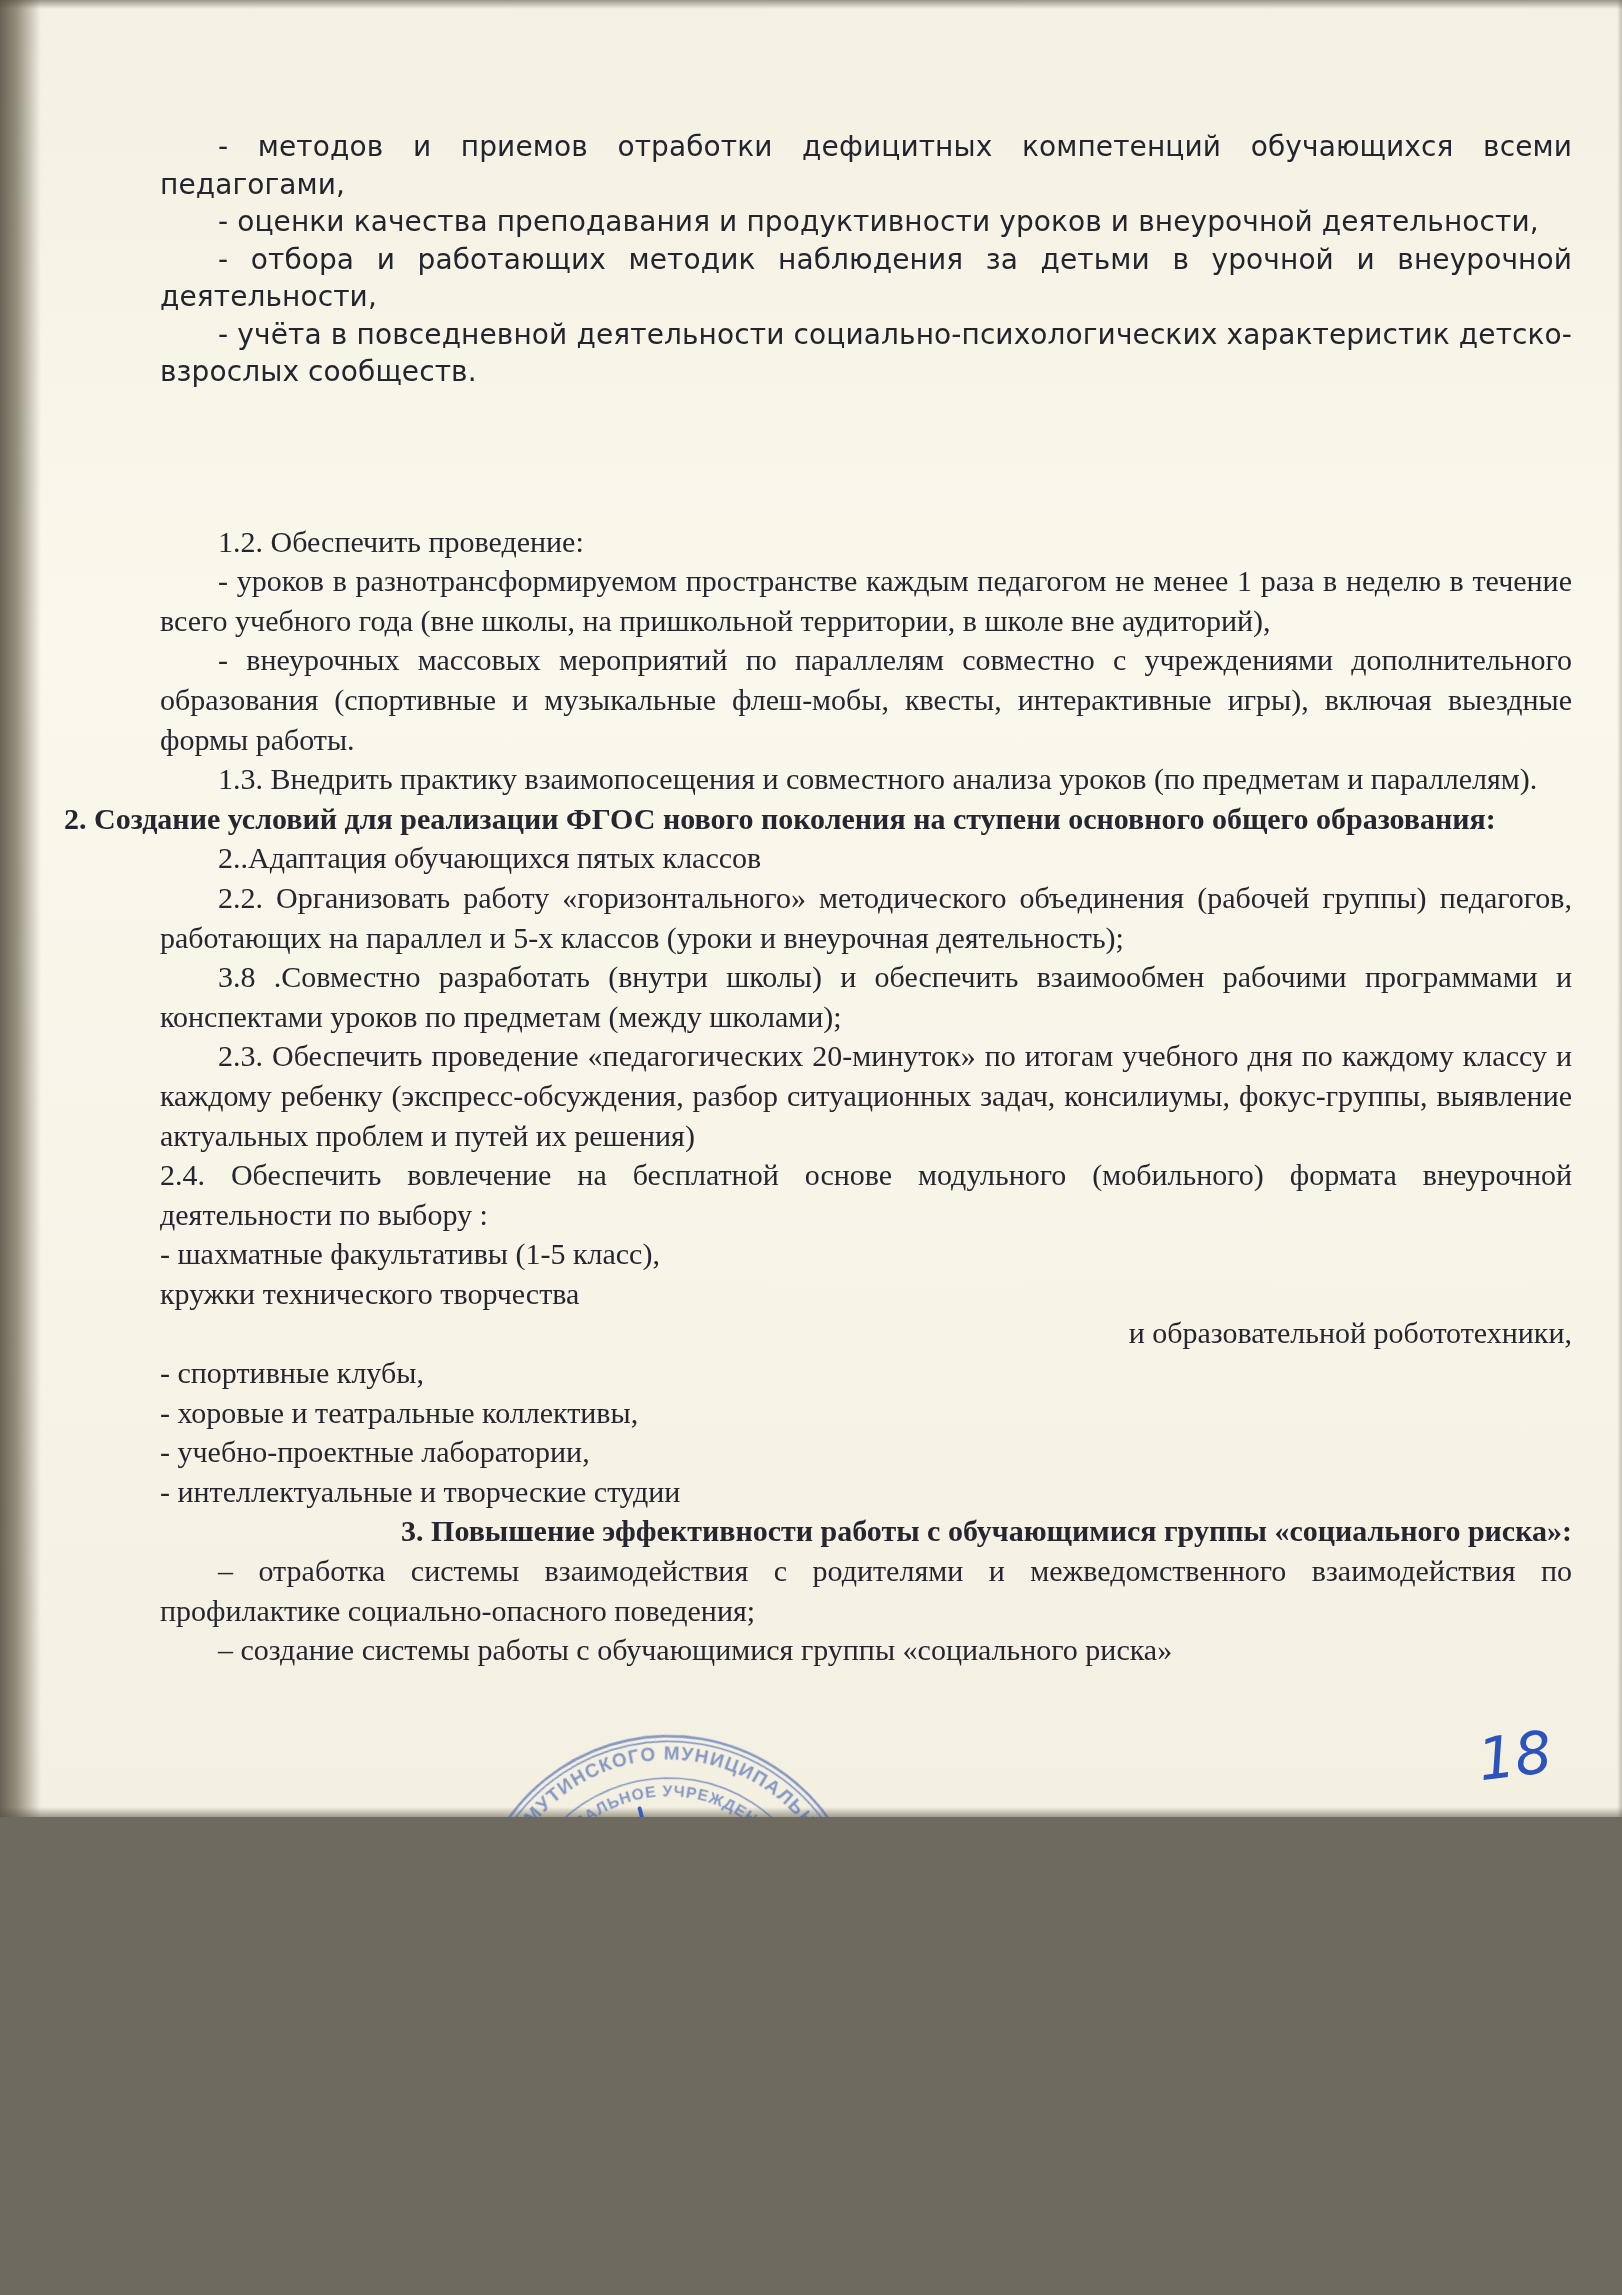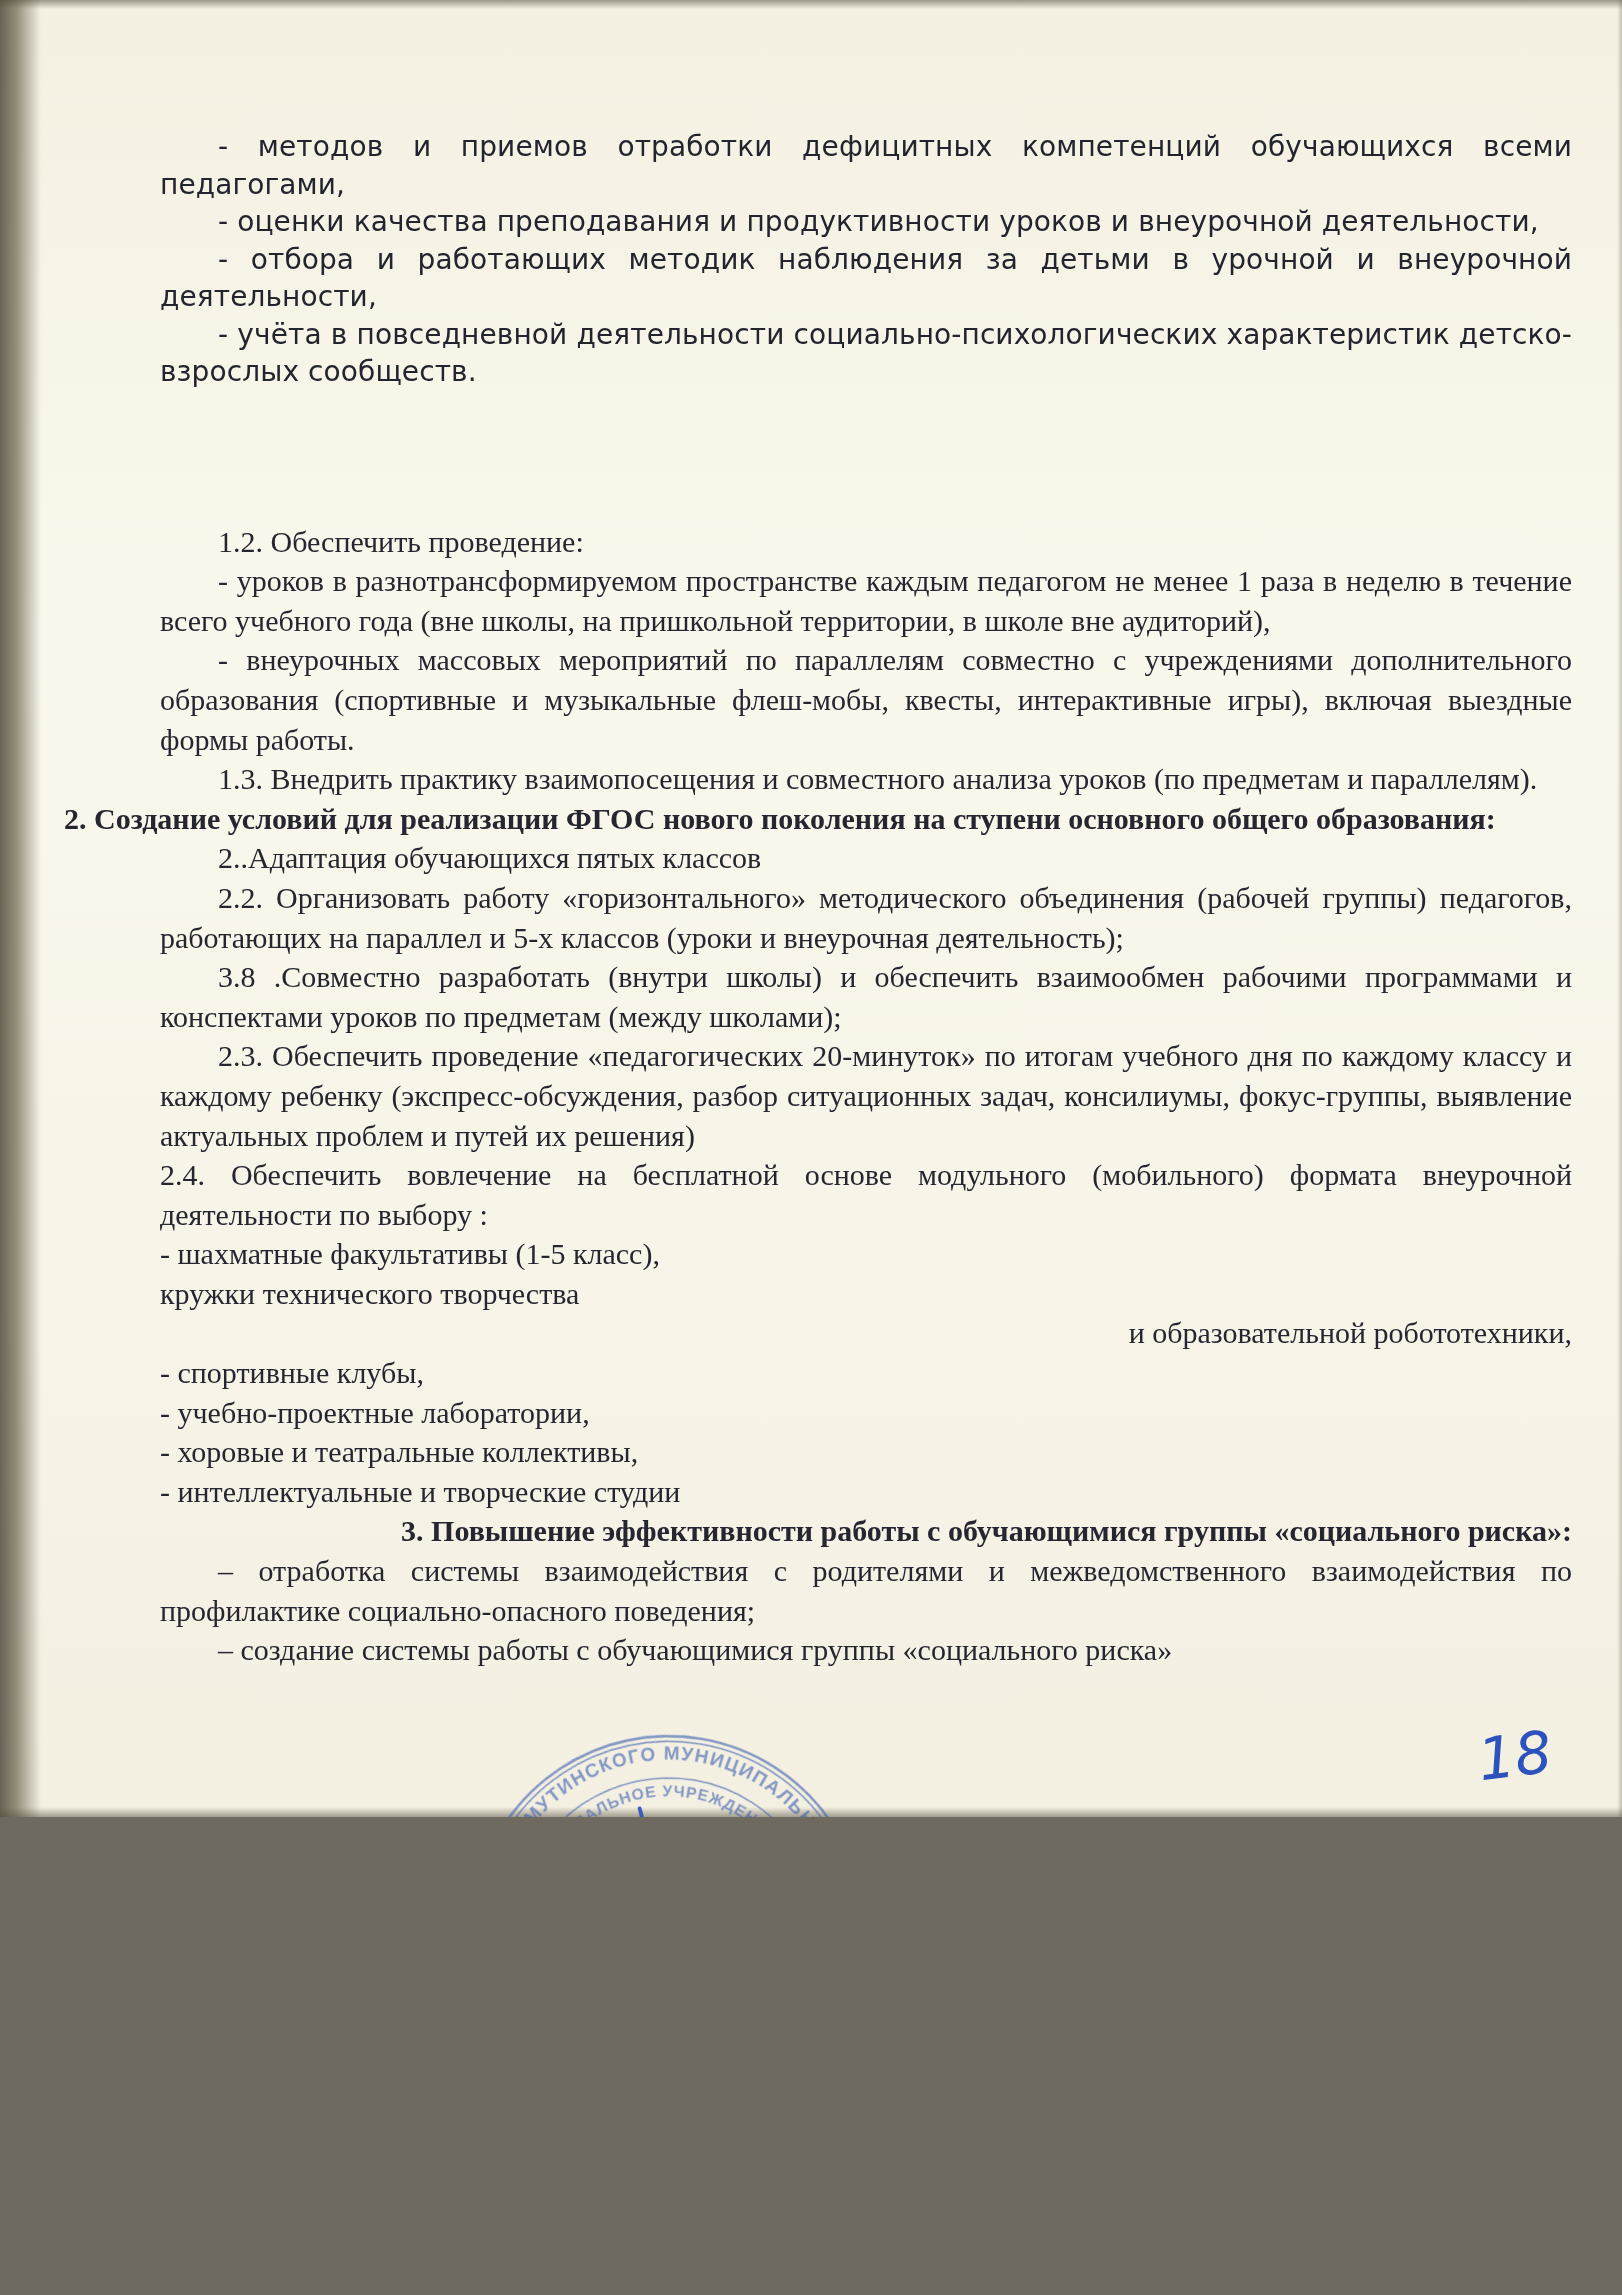--- a/index.html
+++ b/index.html
@@ -88,22 +88,22 @@
     <p class="ind just">2.2. Организовать работу «горизонтального» методического объединения (рабочей группы) педагогов, работающих на параллел и 5-х классов (уроки и внеурочная деятельность);</p>
     <p class="ind just">3.8 .Совместно разработать (внутри школы) и обеспечить взаимообмен рабочими программами и конспектами уроков по предметам (между школами);</p>
     <p class="ind just">2.3. Обеспечить проведение «педагогических 20-минуток» по итогам учебного дня по каждому классу и каждому ребенку (экспресс-обсуждения, разбор ситуационных задач, консилиумы, фокус-группы, выявление актуальных проблем и путей их решения)</p>
     <p class="noind">2.4. Обеспечить вовлечение на бесплатной основе модульного (мобильного) формата внеурочной деятельности по выбору :</p>
 
     <div>
       <p class="li">- шахматные факультативы (1-5 класс),</p>
       <p class="li">кружки технического творчества</p>
       <p class="more">и образовательной робототехники,</p>
       <p class="li">- спортивные клубы,</p>
+      <p class="li">- хоровые и театральные коллективы,</p>
       <p class="li">- учебно-проектные лаборатории,</p>
-      <p class="li">- хоровые и театральные коллективы,</p>
       <p class="less">- интеллектуальные и творческие студии</p>
     </div>
 
     <p class="h3">3.  Повышение эффективности работы с обучающимися группы «социального риска»:</p>
     <p class="ind just">– отработка системы взаимодействия с родителями и межведомственного взаимодействия по профилактике социально-опасного поведения;</p>
     <p class="ind">– создание системы работы с обучающимися группы «социального риска»</p>
 
   </div>
 
   <div class="sig-row">

